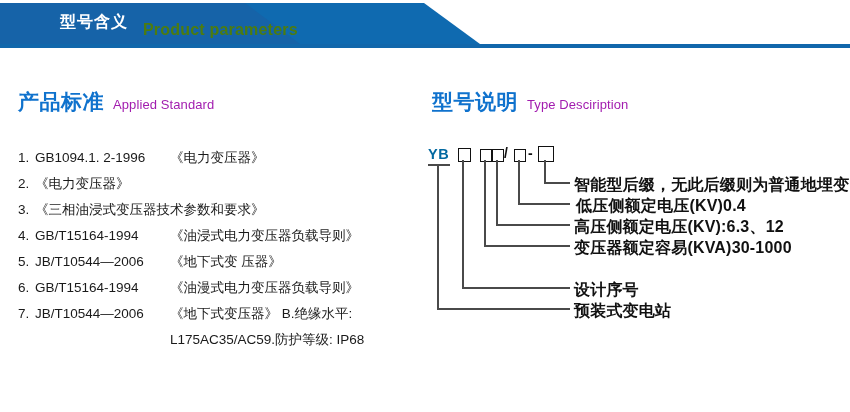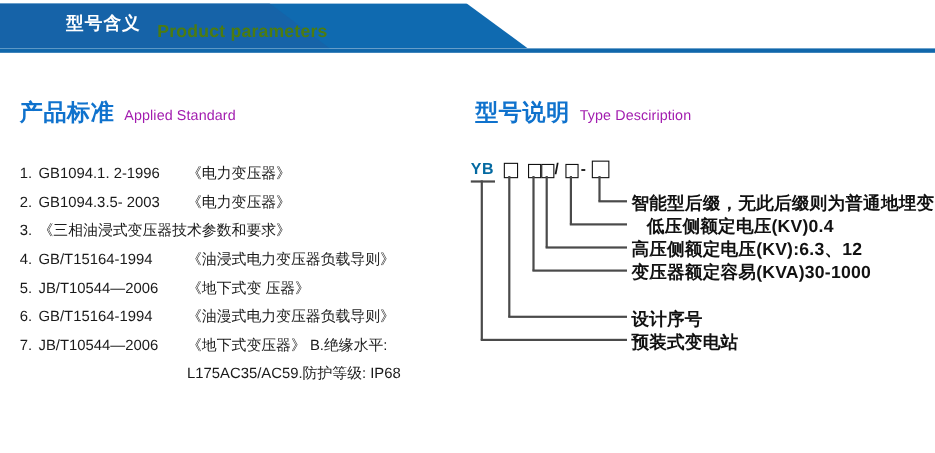--- a/index.html
+++ b/index.html
@@ -105,21 +105,20 @@
 </div>
 
 <div class="std-list">
   <div class="std-row">
     <span class="std-num">1.</span>
     <span class="std-code" style="width:135px">GB1094.1. 2-1996</span>
     <span class="std-name">《电力变压器》</span>
   </div>
   <div class="std-row">
     <span class="std-num">2.</span>
-    <span class="std-code" style="width:135px">GB1094.3.5- 2003</span>
     <span class="std-name">《电力变压器》</span>
   </div>
   <div class="std-row">
     <span class="std-num">3.</span>
     <span class="std-name">《三相油浸式变压器技术参数和要求》</span>
   </div>
   <div class="std-row">
     <span class="std-num">4.</span>
     <span class="std-code" style="width:135px">GB/T15164-1994</span>
     <span class="std-name">《油浸式电力变压器负载导则》</span>
@@ -159,21 +158,21 @@
   <div class="sq" style="left:90px;top:9px;width:10px;height:11px;"></div>
   <span class="dash" style="left:104px;top:5px;">-</span>
   <div class="sq" style="left:114px;top:6px;width:14px;height:14px;"></div>
 
   <div class="vline" style="left:120px;top:20px;height:23px;"></div>
   <div class="hline" style="left:120px;top:42px;width:26px;"></div>
   <div class="dlabel" style="left:150px;top:35px;">智能型后缀，无此后缀则为普通地埋变</div>
 
   <div class="vline" style="left:94px;top:20px;height:44px;"></div>
   <div class="hline" style="left:94px;top:63px;width:52px;"></div>
-  <div class="dlabel" style="left:164px;top:56px;">低压侧额定电压(KV)0.4</div>
+  <div class="dlabel" style="left:152px;top:56px;">低压侧额定电压(KV)0.4</div>
 
   <div class="vline" style="left:72px;top:20px;height:65px;"></div>
   <div class="hline" style="left:72px;top:84px;width:74px;"></div>
   <div class="dlabel" style="left:150px;top:77px;">高压侧额定电压(KV):6.3、12</div>
 
   <div class="vline" style="left:60px;top:20px;height:86px;"></div>
   <div class="hline" style="left:60px;top:105px;width:86px;"></div>
   <div class="dlabel" style="left:150px;top:98px;">变压器额定容易(KVA)30-1000</div>
 
   <div class="vline" style="left:38px;top:20px;height:128px;"></div>

